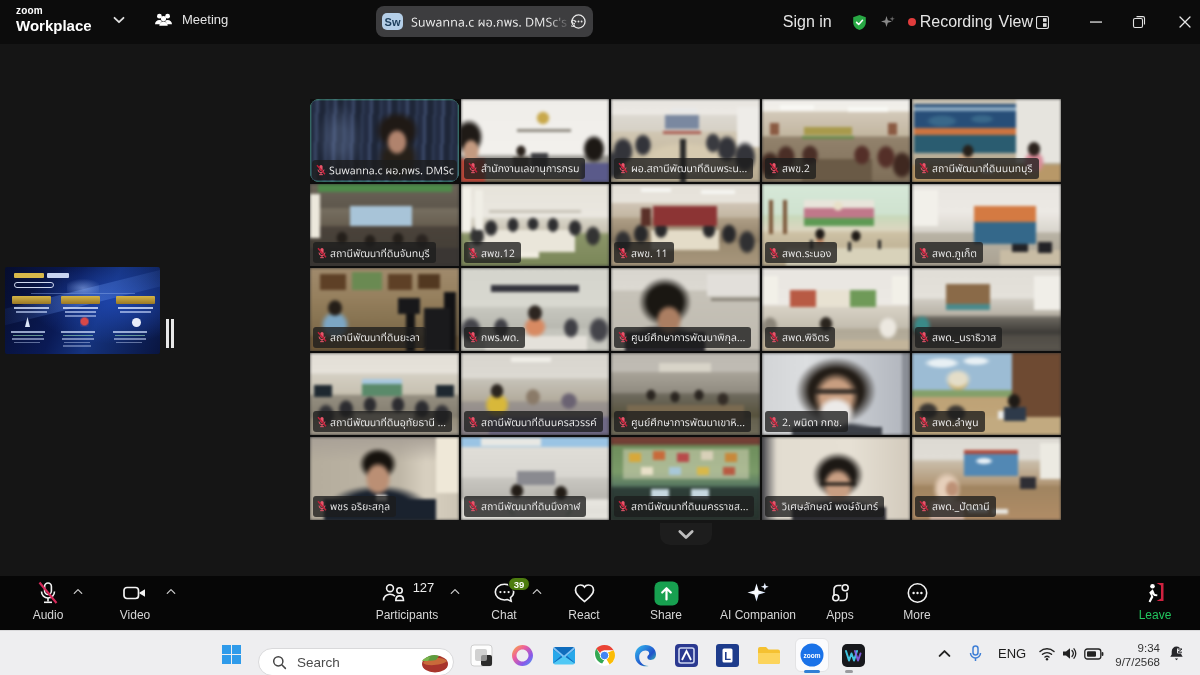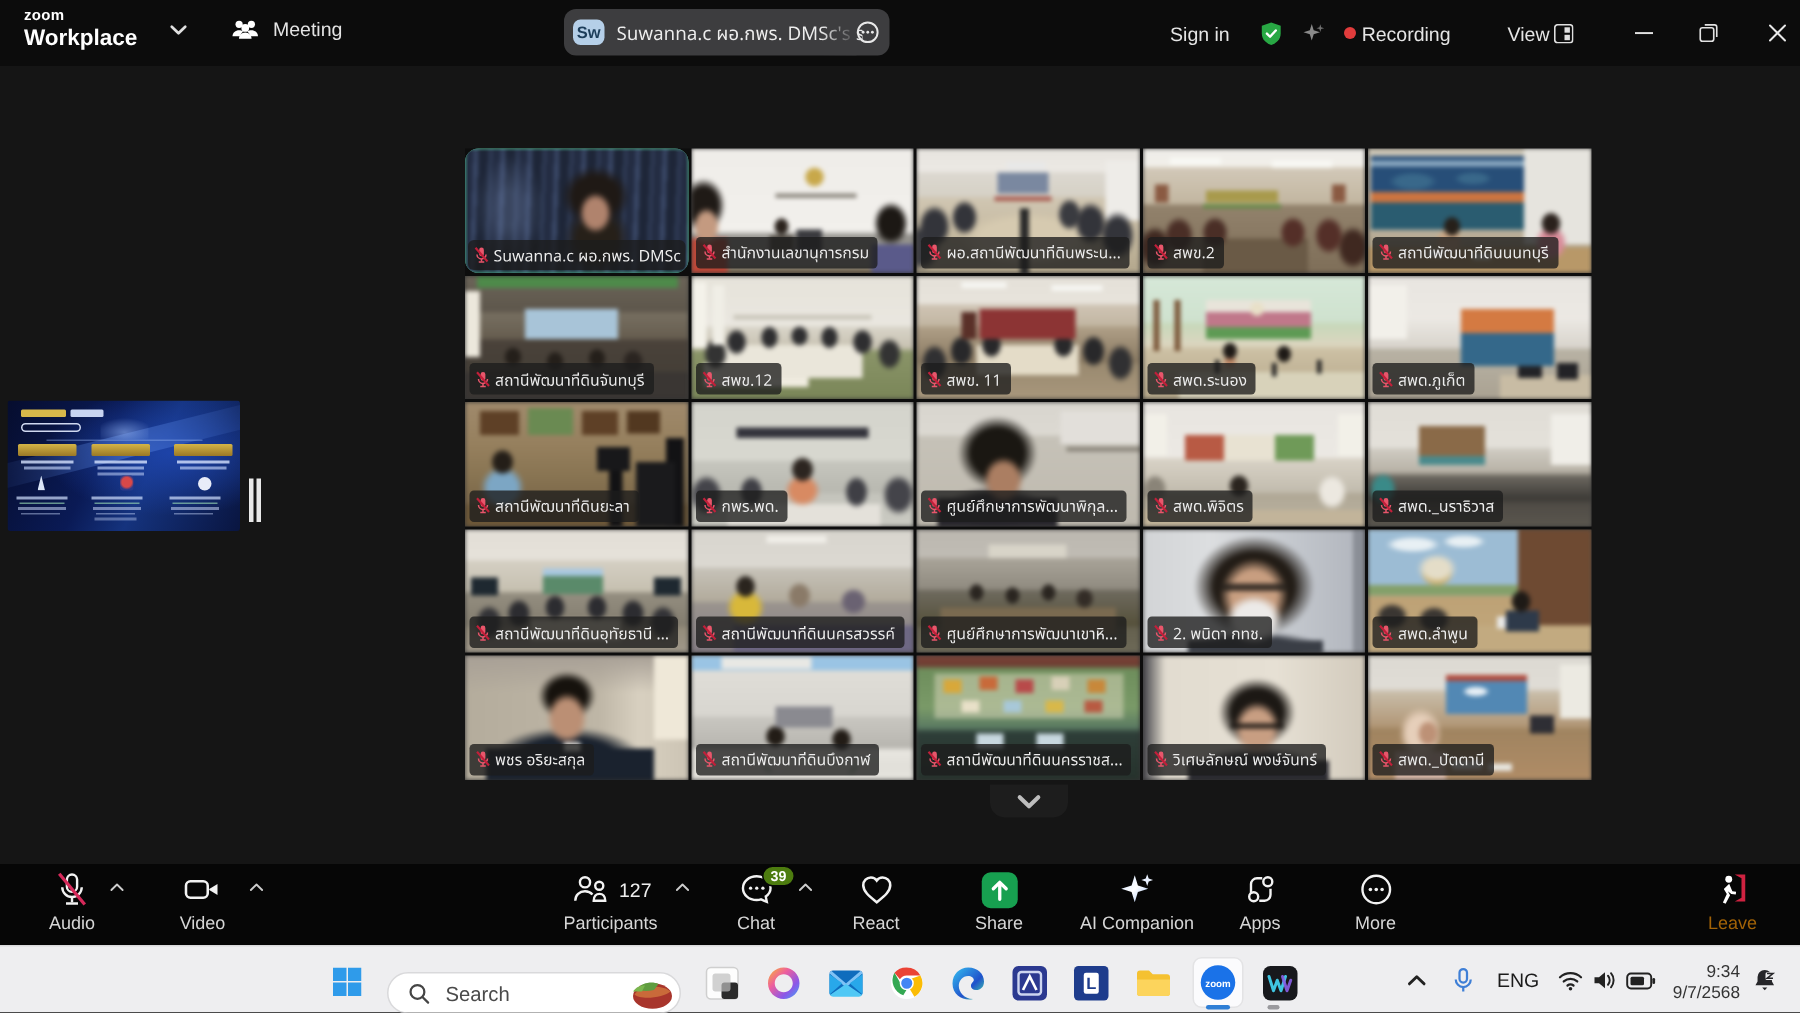--- a/index.html
+++ b/index.html
@@ -11,31 +11,31 @@
 
 .zlogo{position:absolute;left:16px;top:6px;color:#fff;line-height:1}
 .zlogo .z1{font-size:10px;font-weight:bold;letter-spacing:.2px}
 .zlogo .z2{font-size:15px;font-weight:bold;margin-top:2px}
 .tchev{position:absolute;left:113px;top:16px;width:12px;height:8px}
 .meeting{position:absolute;left:154px;top:11px;display:flex;align-items:center;gap:9px;color:#e4e4e4;font-size:13px}
 .pill{position:absolute;left:376px;top:6px;width:217px;height:31px;background:#3d3d3f;border-radius:8px;display:flex;align-items:center;padding:0 6px;overflow:hidden}
 .pav{width:21px;height:17px;border-radius:5px;background:#b5cfe8;color:#1c3d5a;font-size:11px;font-weight:bold;display:flex;align-items:center;justify-content:center;flex:0 0 21px}
 .ptxt{margin-left:8px;flex:0 0 auto}
 .pell{position:absolute;right:7px;top:8px}
-.rtop{position:absolute;right:0;top:0;height:44px;display:flex;align-items:center;color:#e5e5e5;font-size:13px}
+.rtop{position:absolute;right:0;top:0;height:44px;display:flex;align-items:center;color:#e5e5e5;font-size:16px}
 
 #grid{position:absolute;left:310px;top:99px;width:751px;height:421px;background:#0d0d0d;display:grid;grid-template-columns:repeat(5,1fr);grid-template-rows:repeat(5,1fr);gap:2px}
 .tile{position:relative;overflow:hidden;background:#333}
 .tile::before{content:"";position:absolute;inset:0;background:var(--bg);background-color:#777;filter:blur(1.5px)}
 .tile.active{outline:2.3px solid #52cb9a;outline-offset:-2.3px;border-radius:9px}
 .nm{position:absolute;left:3px;bottom:3px;display:flex;align-items:center;gap:3px;background:rgba(28,28,28,.78);border-radius:3px;padding:1.5px 6px 1.5px 4px;max-width:96%}
 .nm svg{flex:0 0 auto}
 
 .tb{position:absolute;top:4px;display:flex;flex-direction:column;align-items:center;color:#d6d6d6;font-size:12px}
-.tb .ic{height:26px;display:flex;align-items:center;justify-content:center}
+.tb .ic{height:26px;display:flex;align-items:flex-start;justify-content:center}
 .tb .lb{margin-top:2px;white-space:nowrap}
 .caret{position:absolute;top:12px;width:10px;height:7px}
 
 .tk{position:absolute;top:641px}
 .tray{position:absolute;top:0;height:45px;display:flex;align-items:center;color:#1b1b1b}
 </style></head><body>
 <div id="screen">
     <div id="topbar">
       <div class="zlogo">
         <div class="z1">zoom</div>
@@ -82,21 +82,21 @@
 <path d="M5.6 8.4 L7.7 10.5 L11.5 6.3" stroke="#fff" stroke-width="1.6" fill="none" stroke-linecap="round" stroke-linejoin="round"></path>
           </svg>
         </span>
         <span style="margin-right:12px">
           <svg width="16" height="16" viewBox="0 0 16 16" style="display:block">
 <path d="M6.5 2 L7.8 6.2 L12 7.5 L7.8 8.8 L6.5 13 L5.2 8.8 L1 7.5 L5.2 6.2 Z" fill="#8a8a8a"></path>
 <path d="M12.2 2.2 L12.8 4.2 L14.8 4.8 L12.8 5.4 L12.2 7.4 L11.6 5.4 L9.6 4.8 L11.6 4.2 Z" fill="#6f6f6f"></path>
           </svg>
         </span>
         <span style="width:8px;height:8px;border-radius:50%;background:#e13c3c;margin-right:4px"></span>
-        <span style="margin-right:38px">Recording</span>
+        <span style="margin-right:6px">Recording</span>
         <span style="margin-right:3px">View</span>
         <span style="margin-right:40px">
           <svg width="13" height="13" viewBox="0 0 13 13" style="display:block">
 <rect x="0.5" y="0.5" width="12" height="12" rx="2" fill="none" stroke="#e0e0e0" stroke-width="1.1"></rect>
 <rect x="7" y="2.2" width="3.6" height="3.6" fill="#e0e0e0"></rect>
 <rect x="7" y="7.2" width="3.6" height="3.6" fill="#e0e0e0"></rect>
           </svg>
         </span>
         <span style="margin-right:29px">
           <svg width="14" height="14" viewBox="0 0 14 14" style="display:block">
@@ -625,21 +625,21 @@
         <div class="ic">
           <svg width="27" height="26" viewBox="0 0 27 26" style="display:block">
 <circle cx="13.5" cy="13" r="9.2" fill="none" stroke="#f2f2f2" stroke-width="1.6"></circle>
 <circle cx="9.6" cy="13" r="1.2" fill="#f2f2f2"></circle>
             <circle cx="13.5" cy="13" r="1.2" fill="#f2f2f2"></circle>
             <circle cx="17.4" cy="13" r="1.2" fill="#f2f2f2"></circle>
           </svg>
         </div>
         <div class="lb">More</div>
       </div>
-      <div class="tb" style="left:1110px;width:90px;color:#a16207">
+      <div class="tb" style="left:1110px;width:90px;color:#22c55e">
         <div class="ic">
           <svg width="26" height="26" viewBox="0 0 26 26" style="display:block">
 <path d="M14.5 3 h7 v18 h-7 l4.5 -2.5 v-13 z" fill="#cf2240"></path>
 <circle cx="10.5" cy="6.2" r="2.3" fill="#fff"></circle>
 <path d="M10.8 9.2 l-3.6 3.4 2 3.4 -2.6 5.6 1.8 .9 3-5.6 -1.5-2.8 2.3 1.9 3 .3 .2-1.8 -2.5-.4z" fill="#fff"></path>
           </svg>
         </div>
         <div class="lb">Leave</div>
       </div>
     </div>

